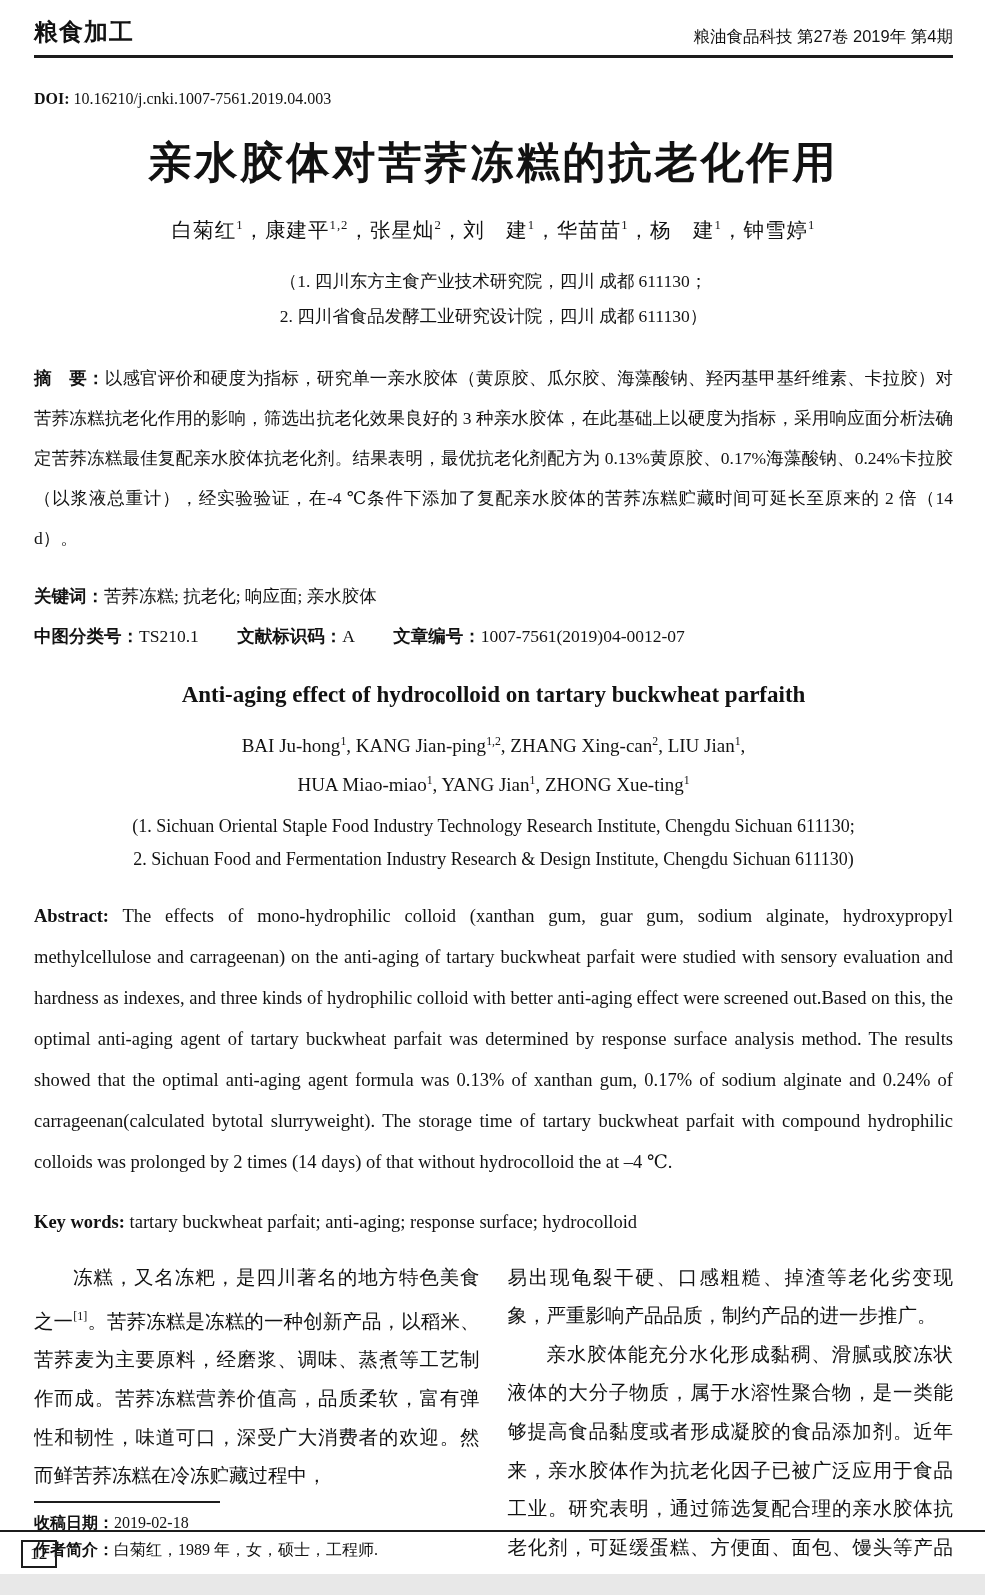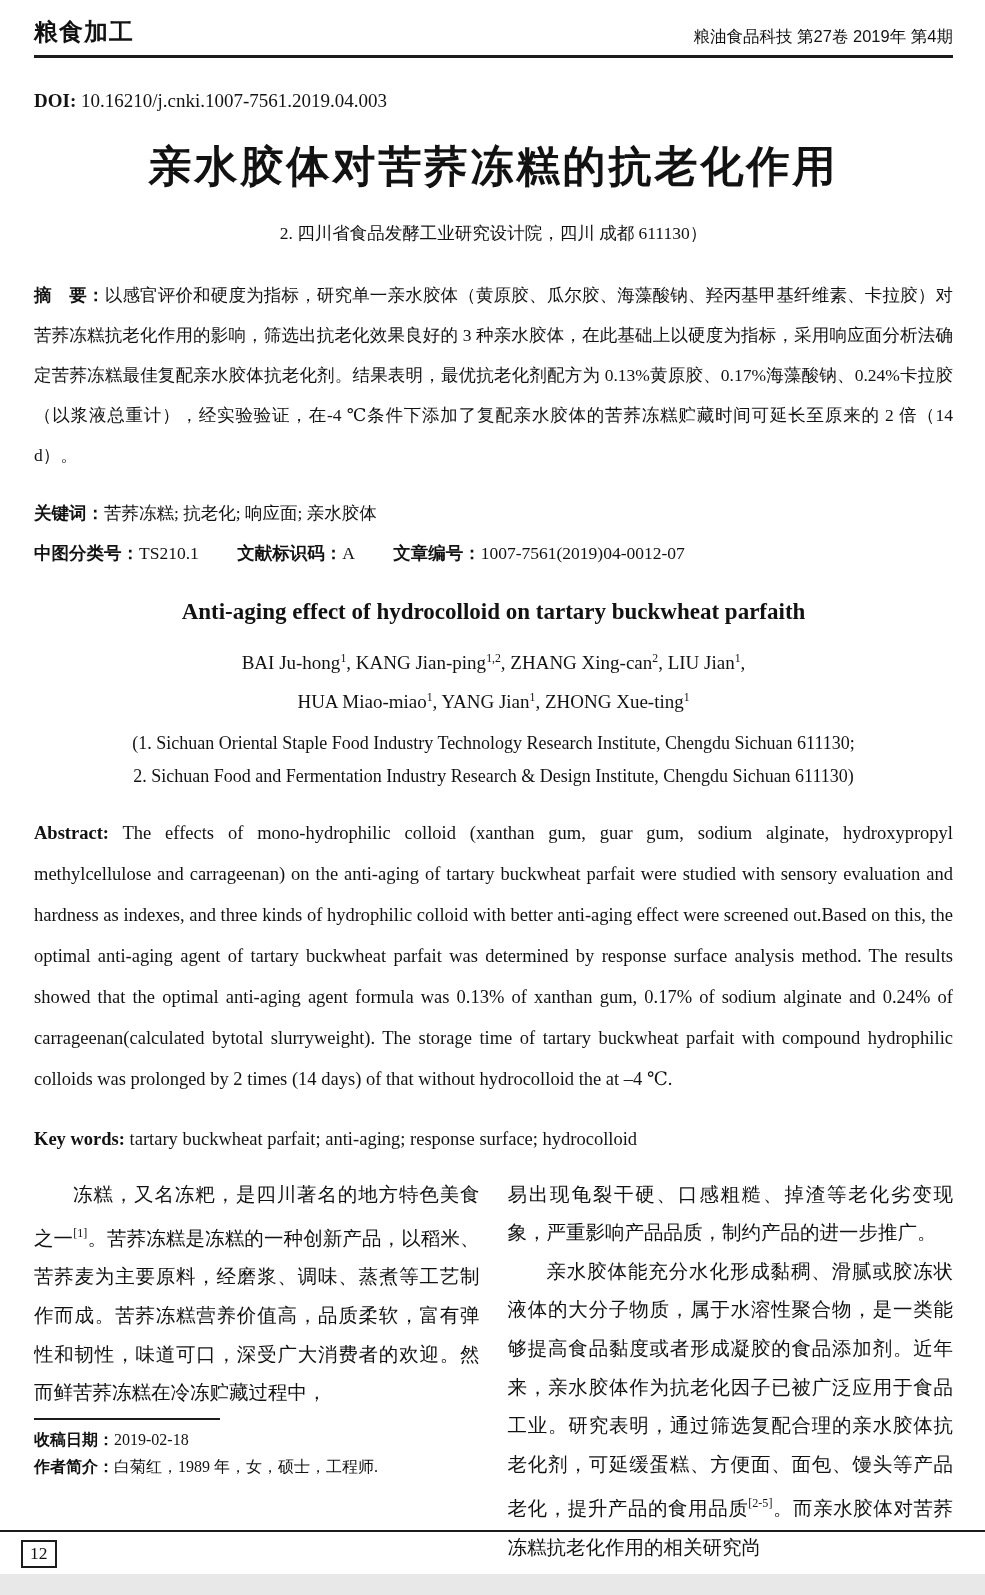--- a/index.html
+++ b/index.html
@@ -18,21 +18,21 @@
   
   .hdr { display: flex; justify-content: space-between; align-items: flex-end; }
   .hdr-left {
     font-family: "Liberation Sans", "DejaVu Sans", sans-serif;
     font-weight: bold; font-size: 24px; letter-spacing: 1px;
   }
   .hdr-right { font-family: "Liberation Sans", "DejaVu Sans", sans-serif; font-size: 16.5px; }
   .hdr-rule { border: 0; border-top: 3px solid #1c1c1c; margin: 7px 0 0 0; }
 
   
-  .doi { margin-top: 32px; font-size: 19px; }
+  .doi { margin-top: 32px; font-size: 16px; }
   .doi b { font-family: "Liberation Serif", serif; }
 
   
   .title-cn {
     margin: 26px 0 0 0; text-align: center;
     font-size: 43px; font-weight: bold; letter-spacing: 3px;
     font-family: "Liberation Serif", "DejaVu Serif", serif;
   }
   .authors-cn { margin-top: 24px; text-align: center; font-size: 20.5px; letter-spacing: 1px; }
   .authors-cn sup, .authors-en sup, .para sup { font-size: 0.62em; }
@@ -92,22 +92,24 @@
     </div>
     <hr class="hdr-rule">
 
     <div class="doi">
       <b>DOI:</b>
       <span>10.16210/j.cnki.1007-7561.2019.04.003</span>
     </div>
 
     <h1 class="title-cn">亲水胶体对苦荞冻糕的抗老化作用</h1>
 
+    <div class="authors-cn"><span>白菊红</span><sup>1</sup><span>，康建平</span><sup>1,2</sup><span>，张星灿</span><sup>2</sup><span>，刘　建</span><sup>1</sup><span>，华苗苗</span><sup>1</sup><span>，杨　建</span><sup>1</sup><span>，钟雪婷</span><sup>1</sup></div>
 
     <div class="affil-cn">
+      <div>（1. 四川东方主食产业技术研究院，四川 成都 611130；</div>
       <div>2. 四川省食品发酵工业研究设计院，四川 成都 611130）</div>
     </div>
 
     <p class="abs-cn"><span class="lbl">摘　要：</span><span>以感官评价和硬度为指标，研究单一亲水胶体（黄原胶、瓜尔胶、海藻酸钠、羟丙基甲基纤维素、卡拉胶）对苦荞冻糕抗老化作用的影响，筛选出抗老化效果良好的 3 种亲水胶体，在此基础上以硬度为指标，采用响应面分析法确定苦荞冻糕最佳复配亲水胶体抗老化剂。结果表明，最优抗老化剂配方为 0.13%黄原胶、0.17%海藻酸钠、0.24%卡拉胶（以浆液总重计），经实验验证，在-4 ℃条件下添加了复配亲水胶体的苦荞冻糕贮藏时间可延长至原来的 2 倍（14 d）。</span></p>
 
     <p class="kw-cn" style="margin:0;"><span class="lbl">关键词：</span><span>苦荞冻糕; 抗老化; 响应面; 亲水胶体</span></p>
 
     <p class="cls" style="margin:0;">
       <span class="grp"><span class="lbl">中图分类号：</span><span>TS210.1</span></span>
       <span class="grp"><span class="lbl">文献标识码：</span><span>A</span></span>

